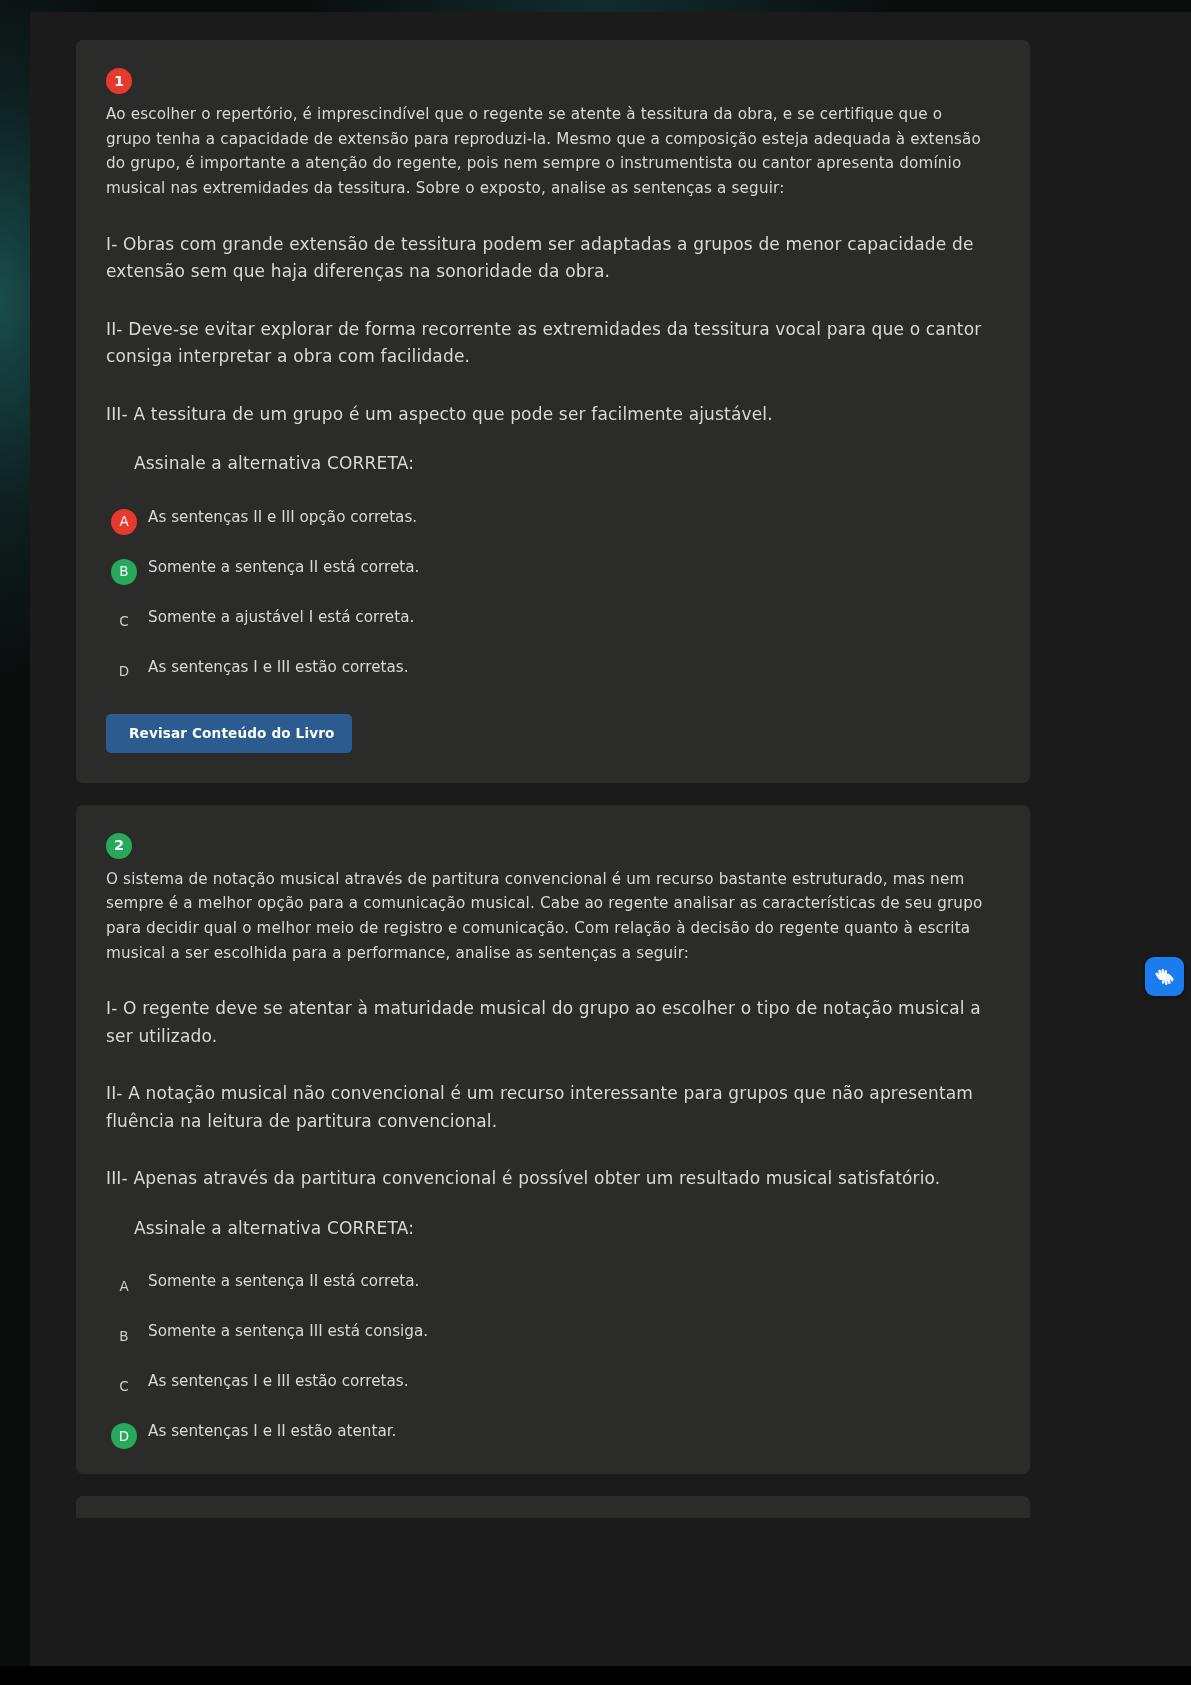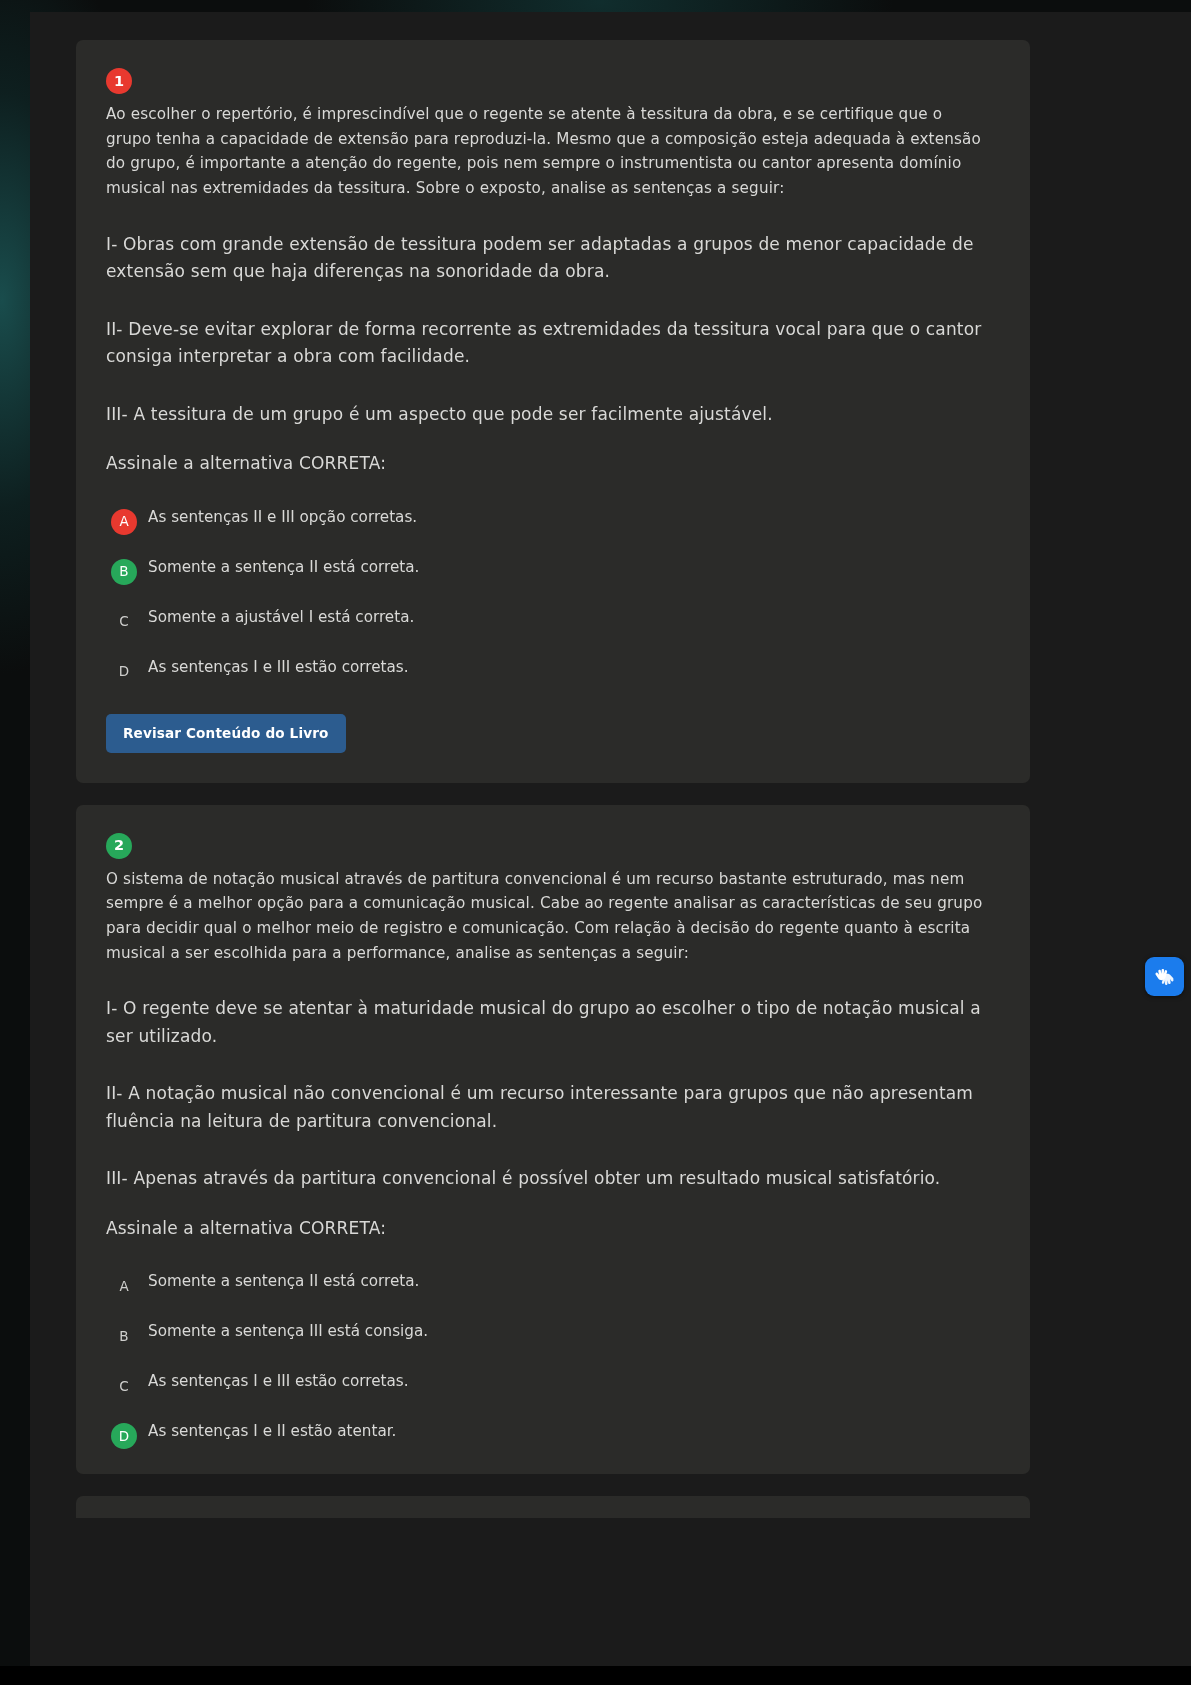--- a/index.html
+++ b/index.html
@@ -76,21 +76,21 @@
     letter-spacing: 0.01em;
   }
 
   .q-para {
     font-size: 17px;
     line-height: 1.62;
     color: #d9d9d7;
     margin: 30px 0 0 0;
     letter-spacing: 0.01em;
   }
-  .q-para.tight { margin-top: 22px; }
+  .q-para.tight { margin-top: 22px; margin-left: 28px; }
 
   .alt-list { margin-top: 26px; }
 
   .alt-row {
     display: flex;
     align-items: center;
     gap: 0;
     margin-bottom: 24px;
     min-height: 26px;
   }
@@ -124,21 +124,21 @@
 
   .review-btn {
     display: inline-block;
     margin-top: 34px;
     background: #2c5c8f;
     color: #ffffff;
     font-size: 13.6px;
     font-weight: 700;
     border: none;
     border-radius: 5px;
-    padding: 11px 17px 12px 17px;
+    padding: 11px 17px 12px 23px;
     cursor: pointer;
     letter-spacing: 0.01em;
     font-family: "DejaVu Sans", sans-serif;
   }
 
   
   .q-card-peek {
     background: #2b2b29;
     border-radius: 7px 7px 0 0;
     height: 22px;

